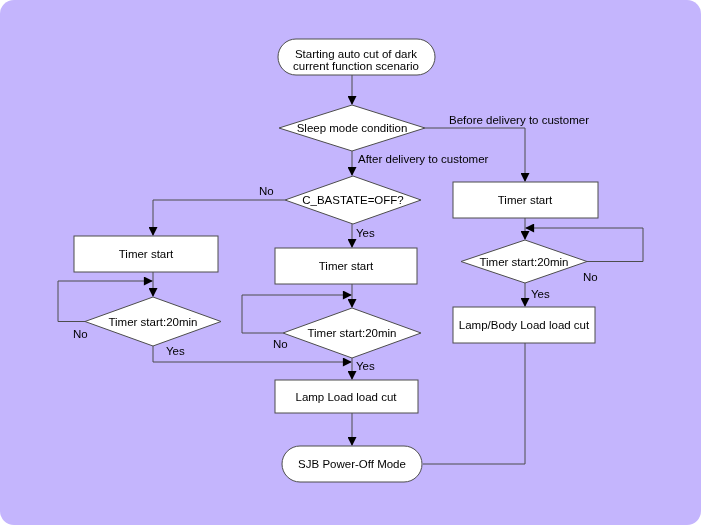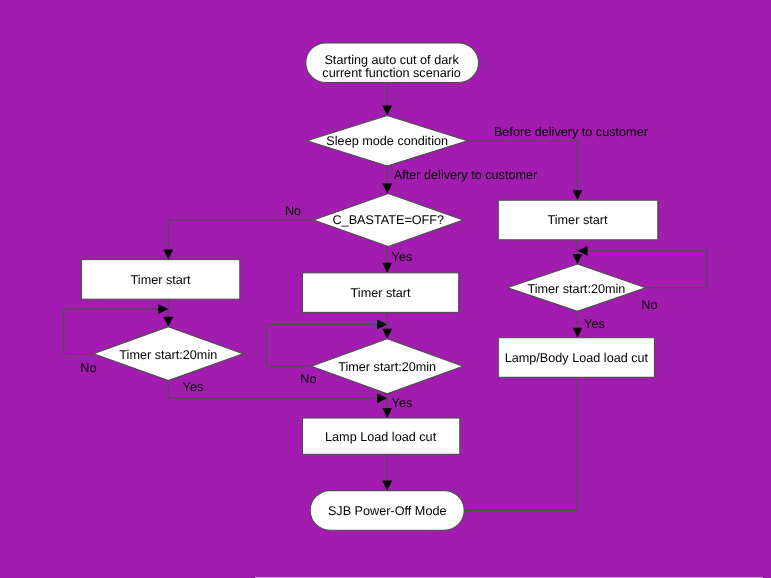--- a/index.html
+++ b/index.html
@@ -4,22 +4,23 @@
 <style>
   html, body {
     margin: 0;
     padding: 0;
     background: #ffffff;
   }
   #canvas {
     position: relative;
     width: 701px;
     height: 525px;
-    background: #a21caf;
+    background: #c4b5fd;
     overflow: hidden;
+    border-radius: 14px;
   }
   svg {
     display: block;
   }
   .node-shape {
     fill: #ffffff;
     stroke: #4d4d4d;
     stroke-width: 1;
   }
   .edge {

